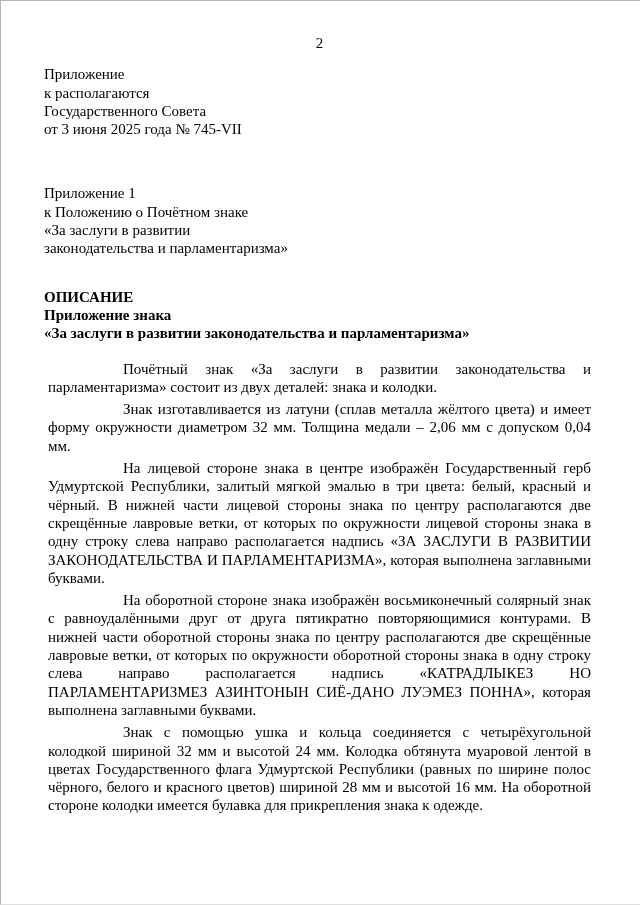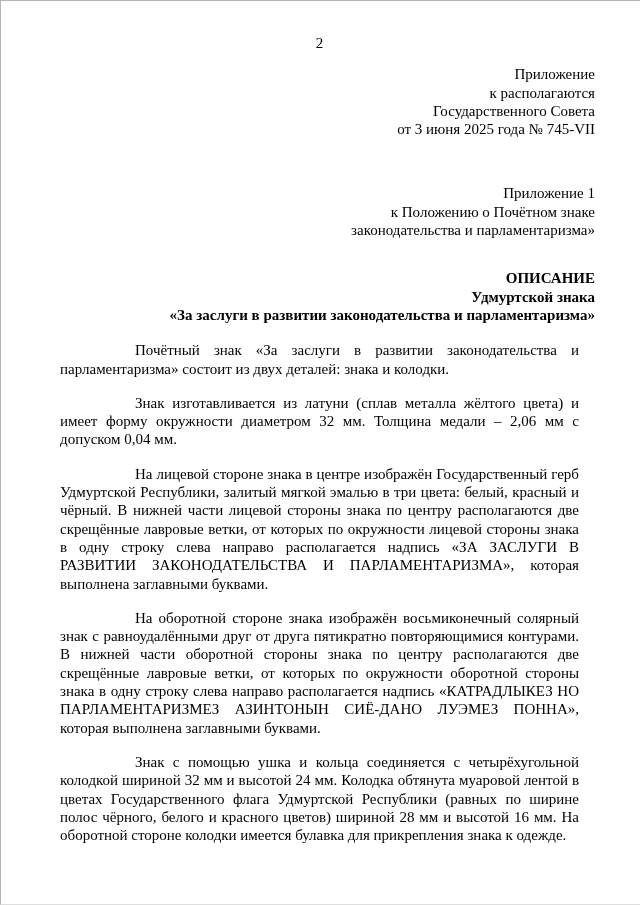--- a/index.html
+++ b/index.html
@@ -19,32 +19,32 @@
     font-family: "Liberation Serif", "DejaVu Serif", serif;
     font-size: 15px;
     line-height: 18.3px;
     color: #000000;
     overflow: hidden;
   }
   .page-number {
     text-align: center;
   }
   .annex {
-    text-align: right;
+    text-align: left;
   }
   .annex-1 { margin-top: 13px; }
   .annex-2 { margin-top: 46px; }
   .doc-title {
     margin-top: 30px;
-    text-align: right;
+    text-align: left;
     font-weight: bold;
   }
   .body-text { margin-top: 17px; }
   .body-text p {
-    margin: 16px;
+    margin: 4px;
     text-align: justify;
     text-indent: 75px;
   }
 </style>
 </head>
 <body>
 
 <div class="page">
 
   <div class="page-number">2</div>
@@ -52,26 +52,27 @@
   <div class="annex annex-1">
     <div>Приложение</div>
     <div>к располагаются</div>
     <div>Государственного Совета</div>
     <div>от 3 июня 2025 года № 745-VII</div>
   </div>
 
   <div class="annex annex-2">
     <div>Приложение 1</div>
     <div>к Положению о Почётном знаке</div>
+    <div>«За заслуги в развитии</div>
     <div>законодательства и парламентаризма»</div>
   </div>
 
   <div class="doc-title">
     <div>ОПИСАНИЕ</div>
-    <div>Удмуртской знака</div>
+    <div>Приложение знака</div>
     <div>«За заслуги в развитии законодательства и парламентаризма»</div>
   </div>
 
   <div class="body-text">
     <p>Почётный знак «За заслуги в развитии законодательства и парламентаризма» состоит из двух деталей: знака и колодки.</p>
     <p>Знак изготавливается из латуни (сплав металла жёлтого цвета) и имеет форму окружности диаметром 32 мм. Толщина медали – 2,06 мм с допуском 0,04 мм.</p>
     <p>На лицевой стороне знака в центре изображён Государственный герб Удмуртской Республики, залитый мягкой эмалью в три цвета: белый, красный и чёрный. В нижней части лицевой стороны знака по центру располагаются две скрещённые лавровые ветки, от которых по окружности лицевой стороны знака в одну строку слева направо располагается надпись «ЗА ЗАСЛУГИ В РАЗВИТИИ ЗАКОНОДАТЕЛЬСТВА И ПАРЛАМЕНТАРИЗМА», которая выполнена заглавными буквами.</p>
     <p>На оборотной стороне знака изображён восьмиконечный солярный знак с равноудалёнными друг от друга пятикратно повторяющимися контурами. В нижней части оборотной стороны знака по центру располагаются две скрещённые лавровые ветки, от которых по окружности оборотной стороны знака в одну строку слева направо располагается надпись «КАТРАДЛЫКЕЗ НО ПАРЛАМЕНТАРИЗМЕЗ АЗИНТОНЫН СИЁ-ДАНО ЛУЭМЕЗ ПОННА», которая выполнена заглавными буквами.</p>
     <p>Знак с помощью ушка и кольца соединяется с четырёхугольной колодкой шириной 32 мм и высотой 24 мм. Колодка обтянута муаровой лентой в цветах Государственного флага Удмуртской Республики (равных по ширине полос чёрного, белого и красного цветов) шириной 28 мм и высотой 16 мм. На оборотной стороне колодки имеется булавка для прикрепления знака к одежде.</p>
   </div>

